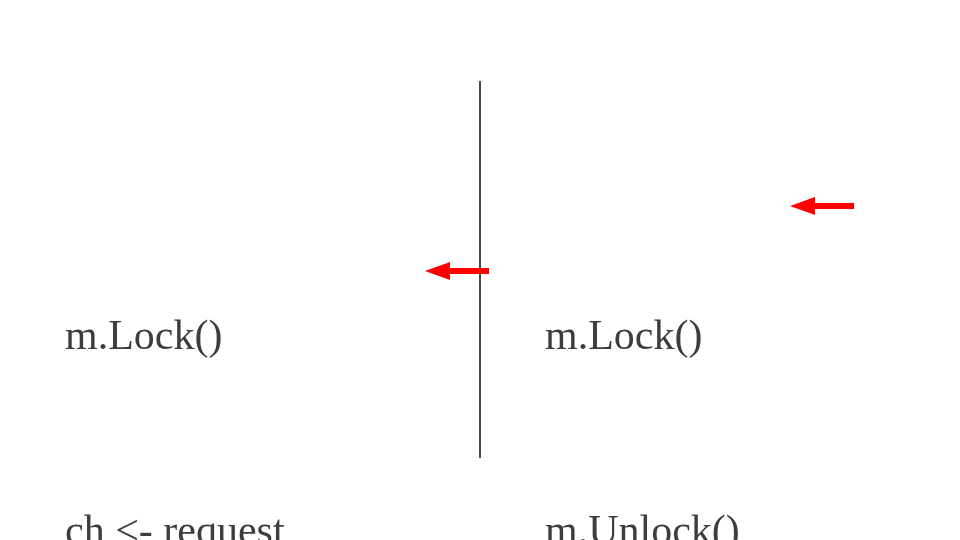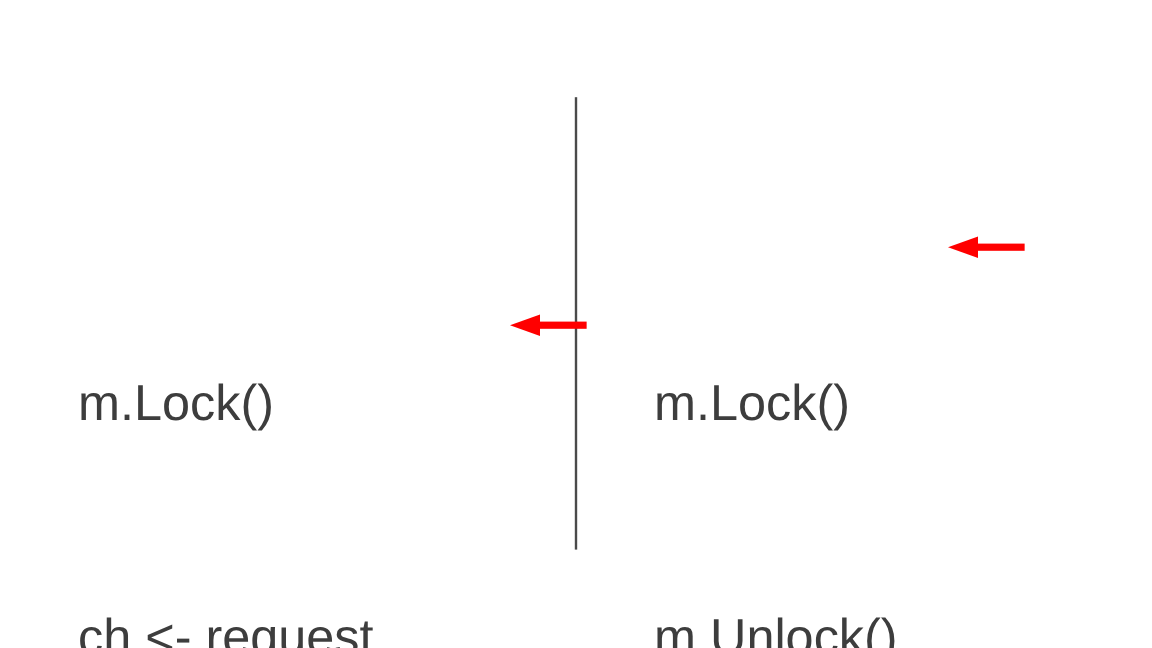--- a/index.html
+++ b/index.html
@@ -7,21 +7,21 @@
     padding: 0;
     background: #888;
   }
   .slide {
     position: relative;
     width: 960px;
     height: 540px;
     margin: 0 auto;
     background: var(--background, #ffffff);
     overflow: hidden;
-    font-family: Liberation Sans, sans-serif;
+    font-family: Liberation Serif, serif;
   }
   .code-panel {
     position: absolute;
     top: 173px;
     color: var(--text, #3d3d3d);
     font-size: 42px;
     line-height: 65px;
     white-space: pre;
   }
   .code-panel.left  { left: 65px; }

